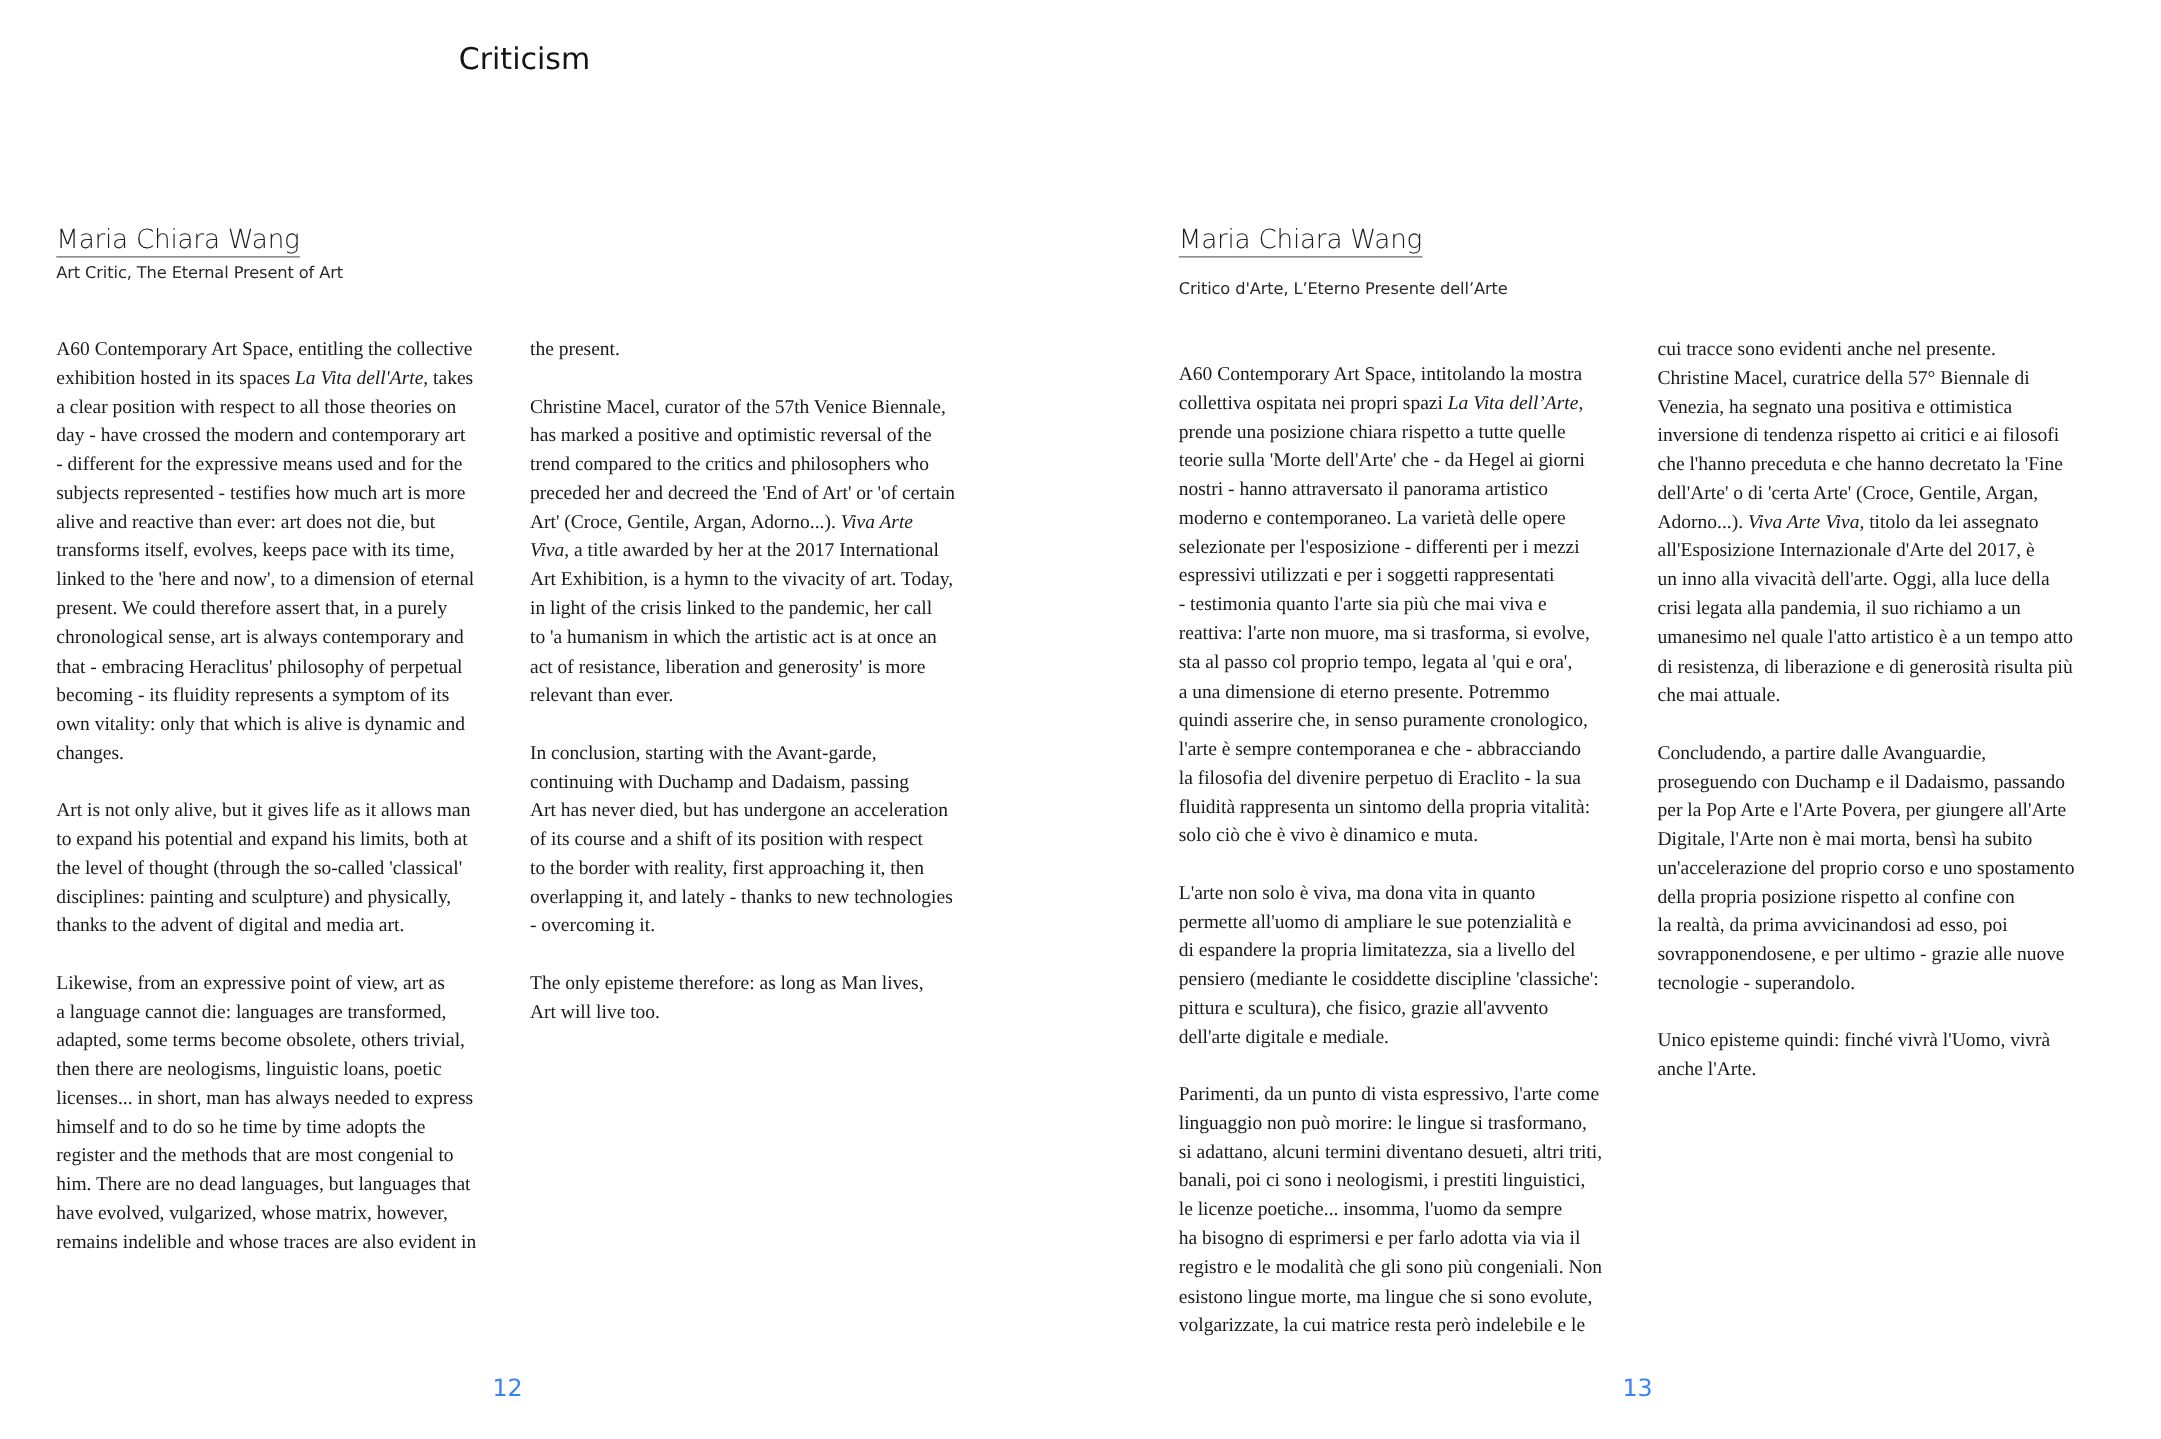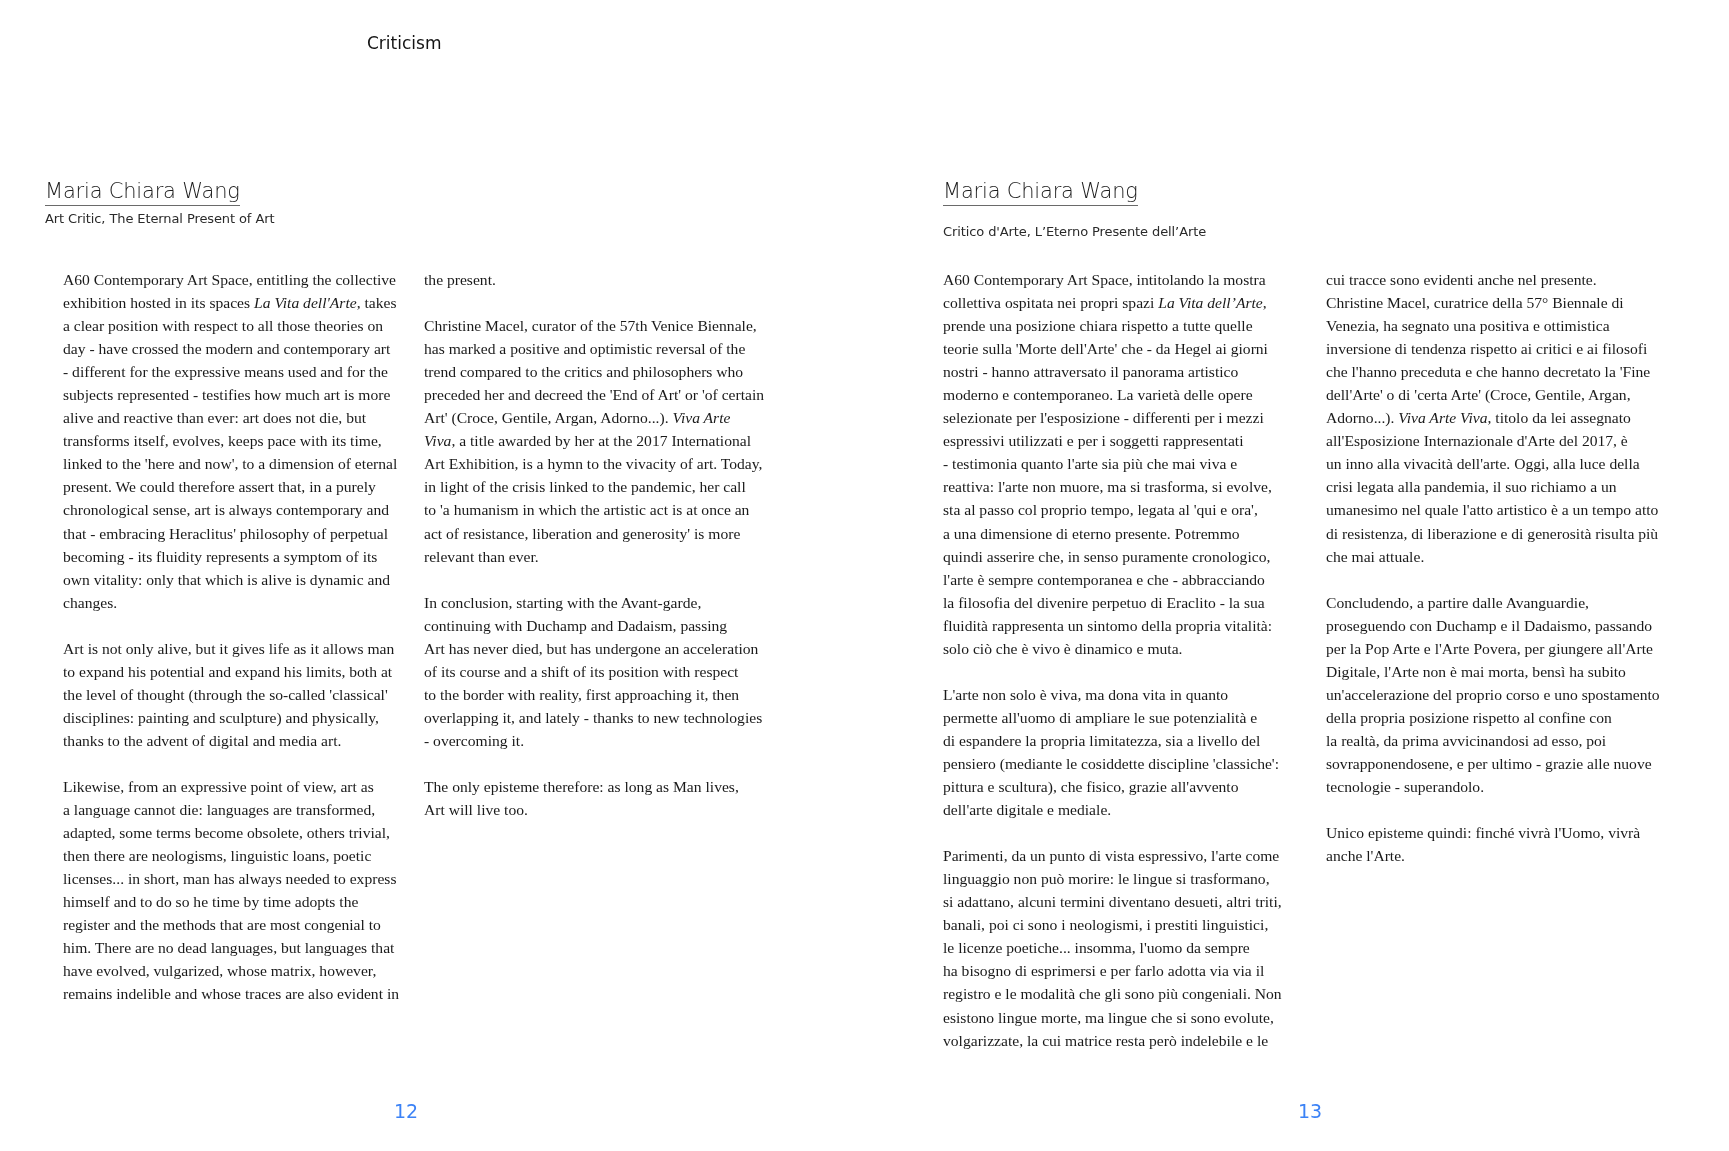--- a/index.html
+++ b/index.html
@@ -12,21 +12,21 @@
       height: 1151px;
       position: relative;
       overflow: hidden;
       color: #1a1a1a;
     }
     .section-title {
       position: absolute;
       left: 367px;
       top: 33px;
       font-family: "DejaVu Sans", sans-serif;
-      font-size: 17px;
+      font-size: 24px;
       font-weight: 500;
       color: #141414;
       letter-spacing: 0px;
       text-align: right;
     }
     .author-block {
       position: absolute;
       font-family: "DejaVu Sans", sans-serif;
       color: #222;
     }
@@ -53,23 +53,23 @@
     .column {
       position: absolute;
       top: 268px;
       width: 360px;
       font-family: "Liberation Serif", serif;
       font-size: 15.6px;
       line-height: 23.05px;
       color: #1a1a1a;
       white-space: nowrap;
     }
-    .col1 { left: 63px; }
+    .col1 { left: 45px; }
     .col2 { left: 424px; }
-    .col3 { left: 943px; }
+    .col3 { left: 943px; margin-top: 20px; }
     .col4 { left: 1326px; }
     .line { display: block; height: 23.05px; }
     .line.blank { height: 23.05px; }
     .line i { font-style: italic; }
     .page-number {
       position: absolute;
       top: 1100px;
       font-family: "DejaVu Sans", sans-serif;
       font-size: 19px;
       color: #3b82f6;

